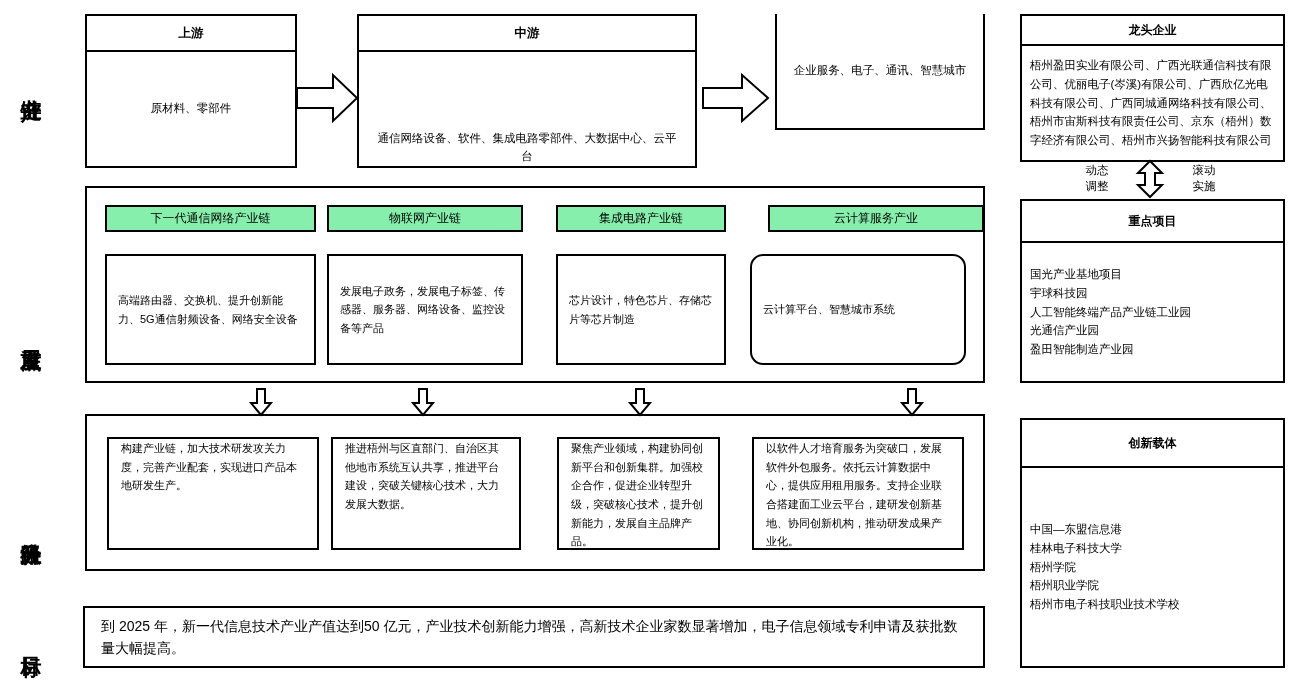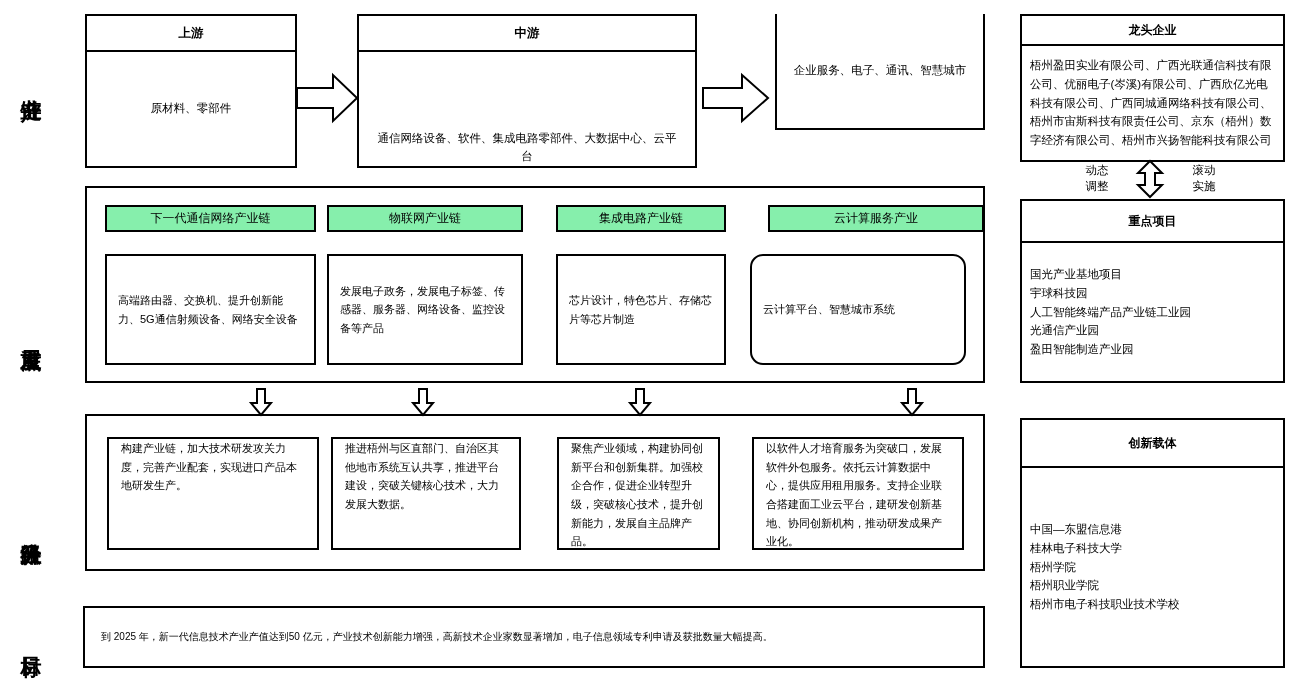--- a/index.html
+++ b/index.html
@@ -115,21 +115,21 @@
   }
   .list-lines { white-space: pre-line; }
 
   .goal-box {
     border: 2px solid #000;
     display: flex;
     align-items: center;
     background: #fff;
   }
   .goal-box .t {
-    font-size: 10px;
+    font-size: 14px;
     padding: 0 16px;
     line-height: 1.6;
   }
 
   .adjust-label {
     font-size: 11.5px;
     line-height: 1.35;
     text-align: center;
     white-space: pre-line;
   }

